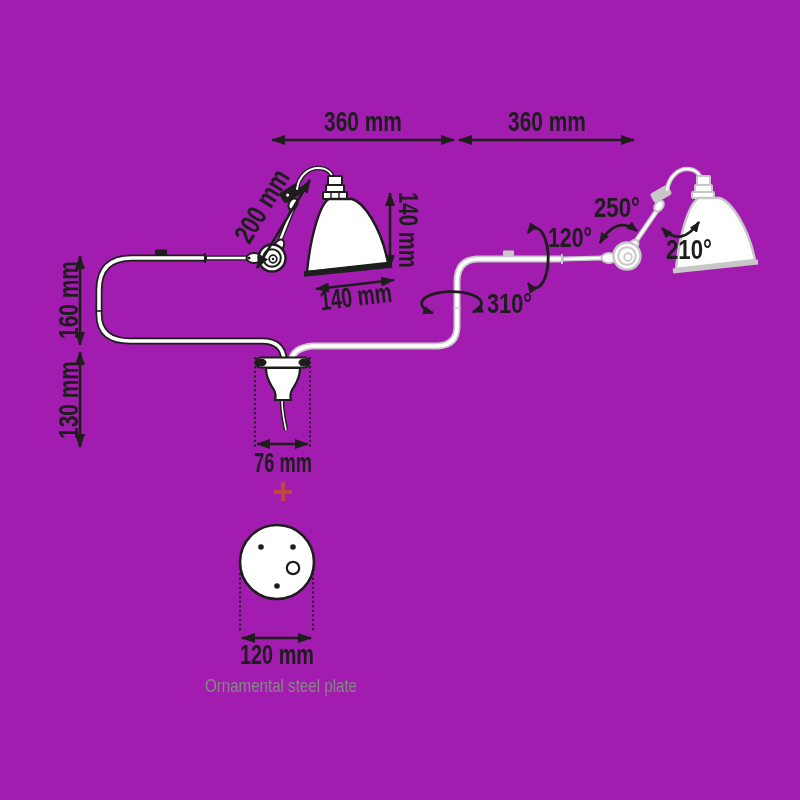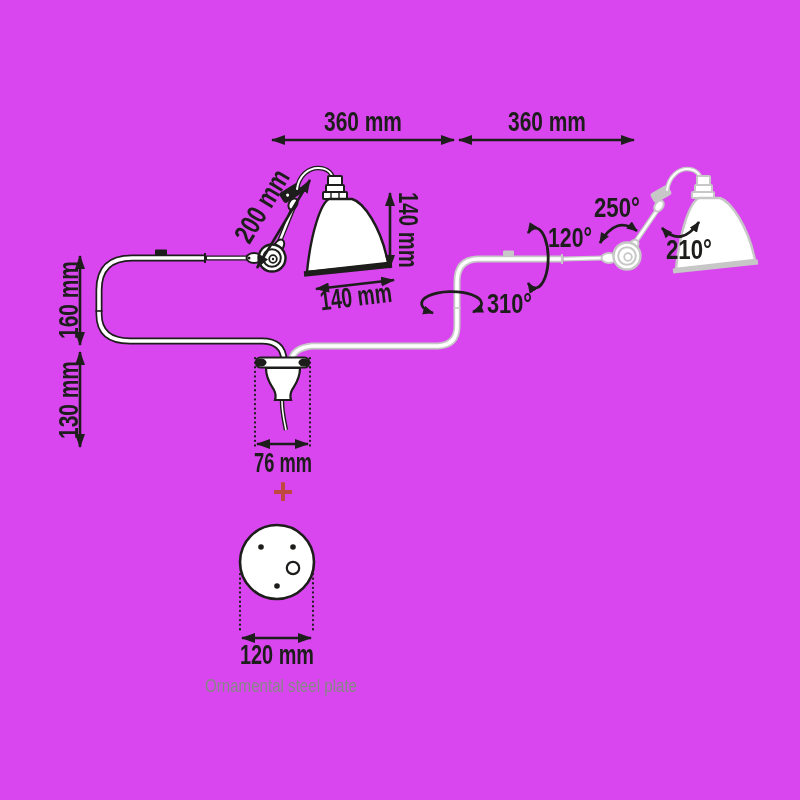--- a/index.html
+++ b/index.html
@@ -1,16 +1,16 @@
 <!DOCTYPE html>
 <html><head>
 <meta charset="utf-8">
 <style>
   html,body{margin:0;padding:0;background:#ffffff;}
-  .canvas{position:relative;width:800px;height:800px;background:#d946ef;overflow:hidden;}
+  .canvas{position:relative;width:800px;height:800px;background:#a21caf;overflow:hidden;}
   svg{position:absolute;left:0;top:0;}
   .dim{font-family:"Liberation Sans",sans-serif;font-weight:700;font-size:28px;fill:#1d1d1b;}
   .ang{font-family:"Liberation Sans",sans-serif;font-weight:700;font-size:27px;fill:#1d1d1b;}
   .cap{font-family:"Liberation Sans",sans-serif;font-weight:400;font-size:19px;fill:#878787;}
   .plus{font-family:"Liberation Sans",sans-serif;font-weight:700;font-size:36px;fill:#c0493f;}
   .dline{stroke:#1d1d1b;stroke-width:2.6;fill:none;}
   .aline{stroke:#1d1d1b;stroke-width:2.8;fill:none;}
   .blk{stroke:#1d1d1b;fill:none;}
   .gry{stroke:#c7c7c7;fill:none;}
   .wht{stroke:#ffffff;fill:none;}

